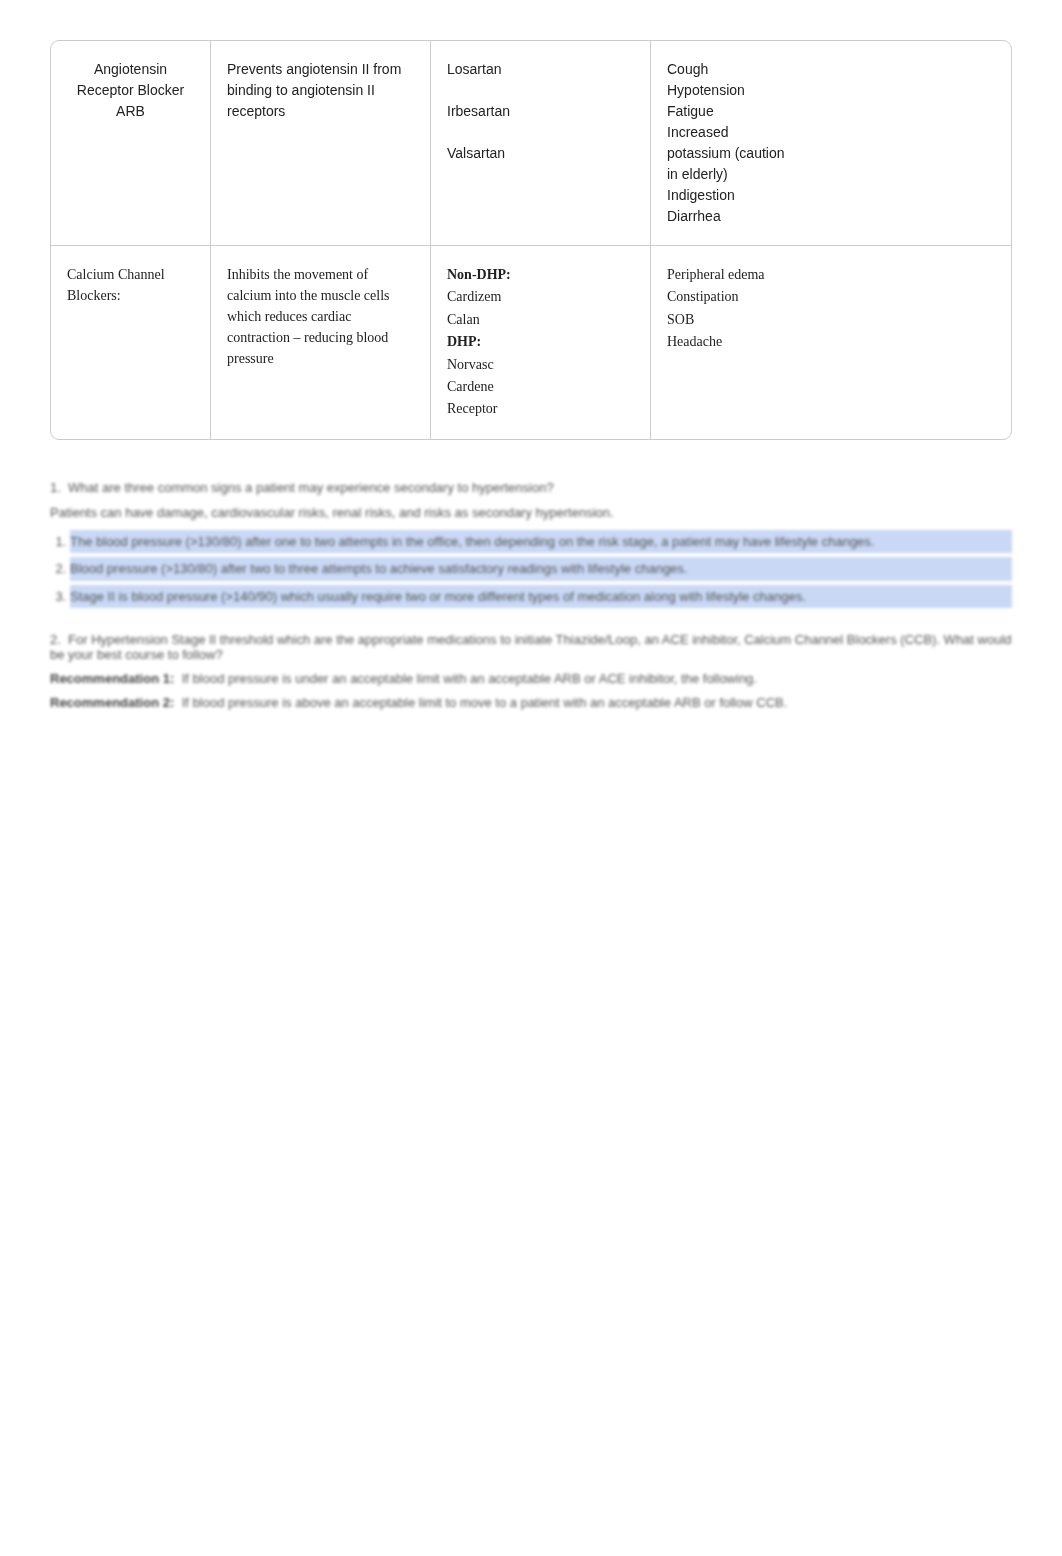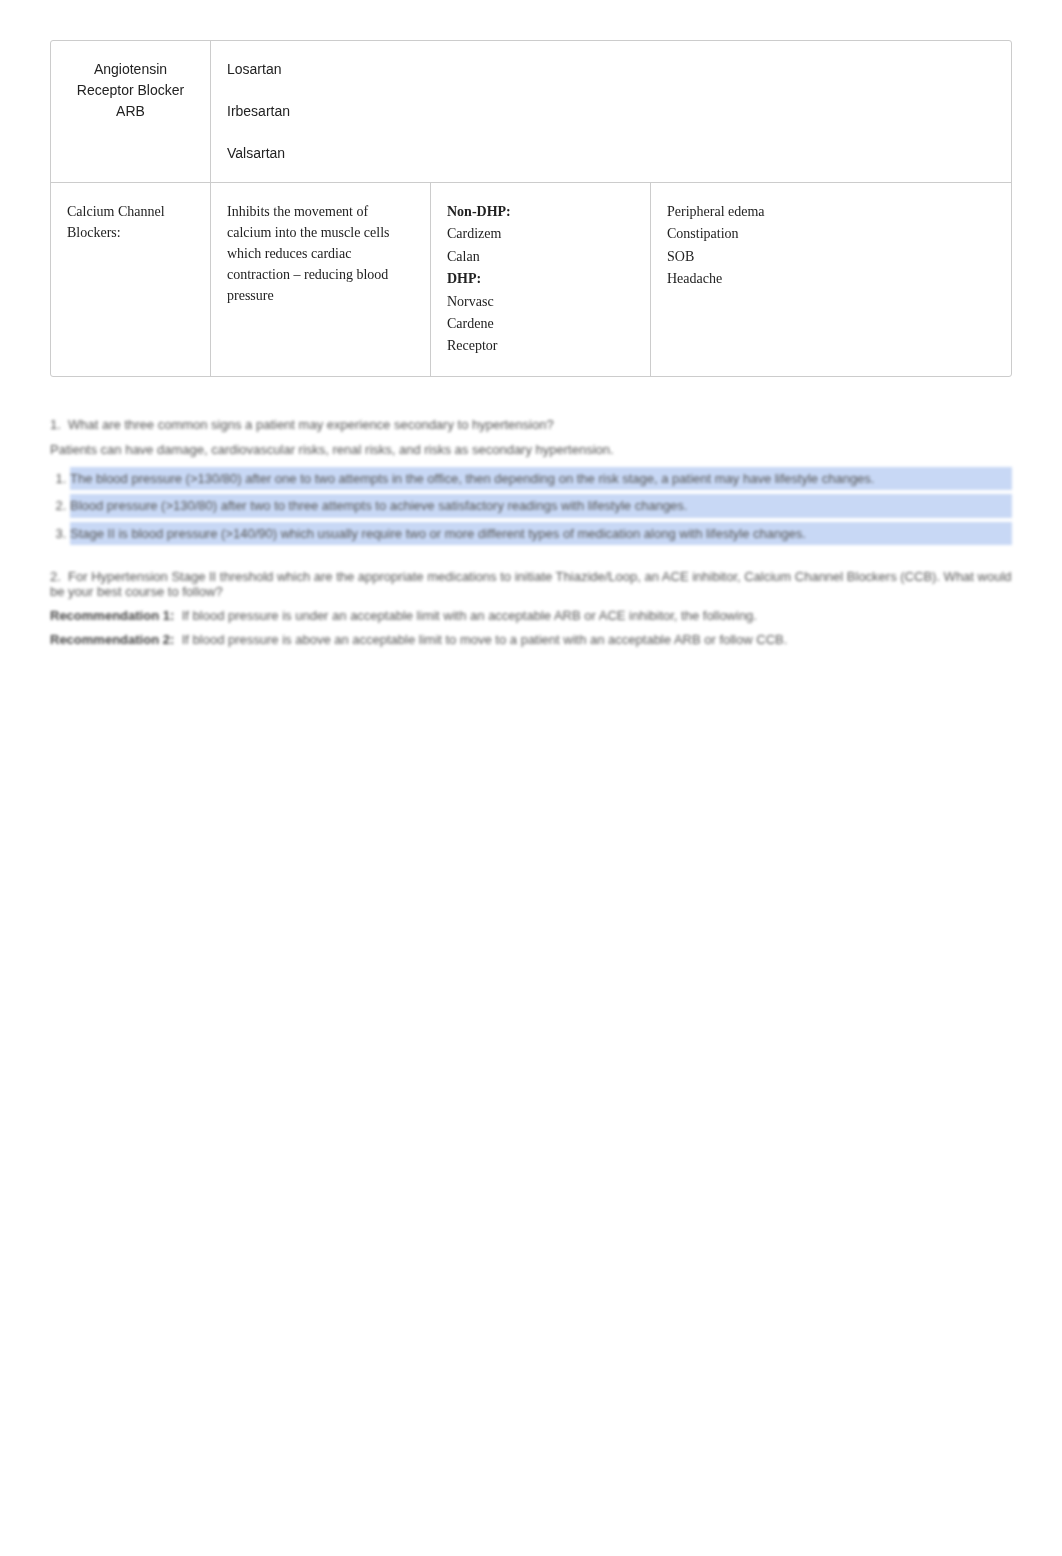--- a/index.html
+++ b/index.html
@@ -8,21 +8,21 @@
       font-family: Arial, Helvetica, sans-serif;
       font-size: 14px;
       color: #222;
       padding: 40px 50px;
       width: 1062px;
       min-height: 1556px;
     }
 
     .table-wrapper {
       border: 1px solid #ccc;
-      border-radius: 3px;
+      border-radius: 9px;
       overflow: hidden;
       margin-bottom: 40px;
     }
 
     .table-row {
       display: grid;
       grid-template-columns: 160px 220px 220px 160px 200px;
       border-bottom: 1px solid #ccc;
     }
     .table-row:last-child {
@@ -112,25 +112,36 @@
 
 <div class="table-wrapper">
 
   <div class="table-row">
     <div class="table-cell cell-title">
       <span style="white-space: pre-line;">Angiotensin
 Receptor Blocker
 ARB</span>
     </div>
     <div class="table-cell">
+      <span>Prevents angiotensin II from binding to angiotensin II receptors</span>
+    </div>
+    <div class="table-cell">
       <span style="white-space: pre-line;">Losartan
 
 Irbesartan
 
 Valsartan</span>
+    </div>
+    <div class="table-cell">
+      <span style="white-space: pre-line;">Cough
+Hypotension
+Fatigue
+Increased potassium (caution in elderly)
+Indigestion
+Diarrhea</span>
     </div>
   </div>
 
   <div class="table-row">
     <div class="table-cell">
       <span>Calcium Channel Blockers:</span>
     </div>
     <div class="table-cell">
       <span>Inhibits the movement of calcium into the muscle cells which reduces cardiac contraction – reducing blood pressure</span>
     </div>

